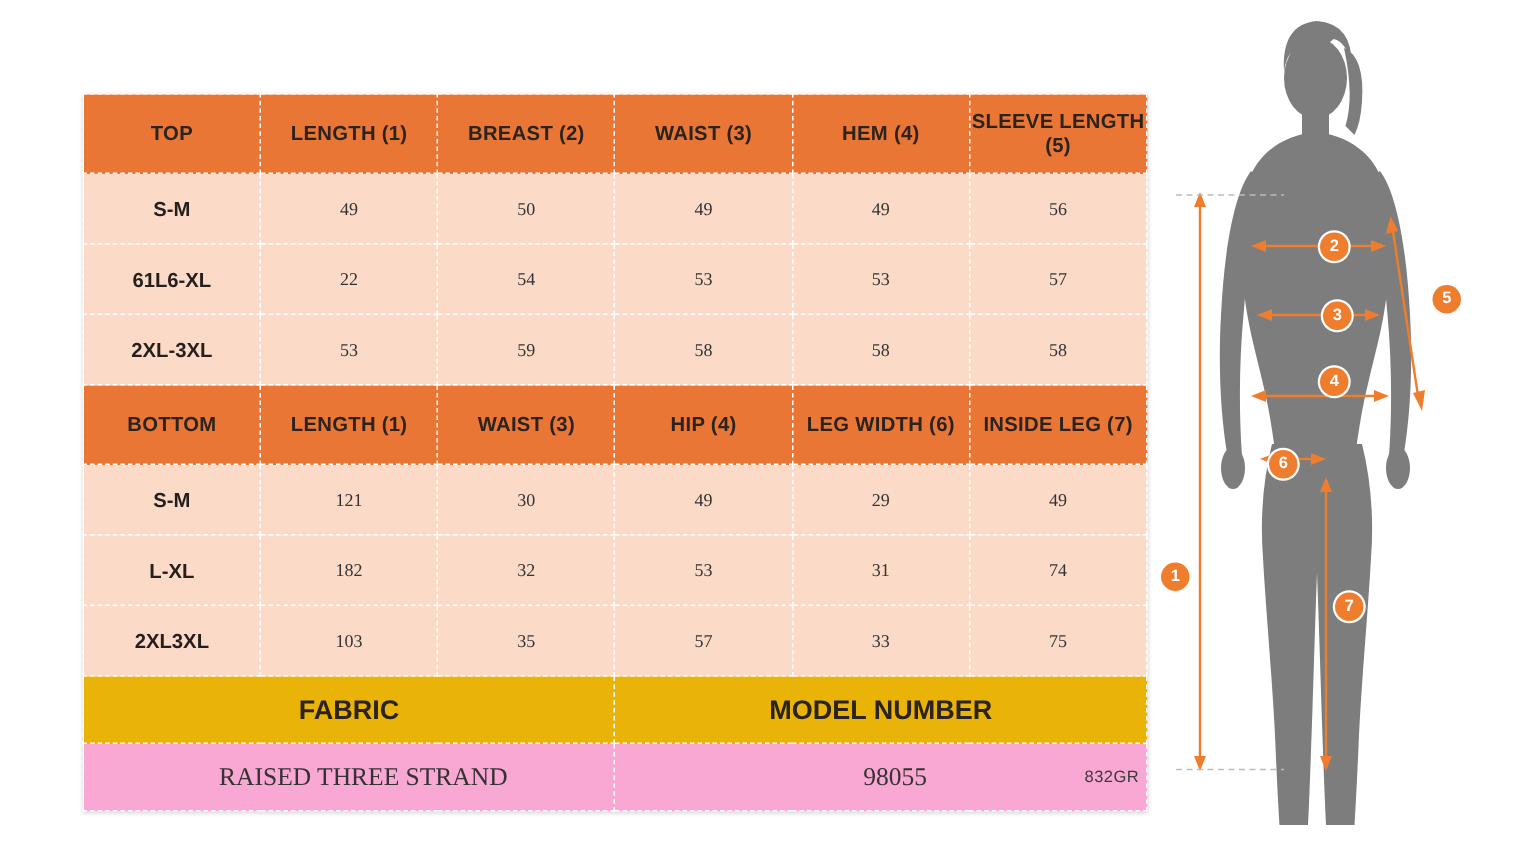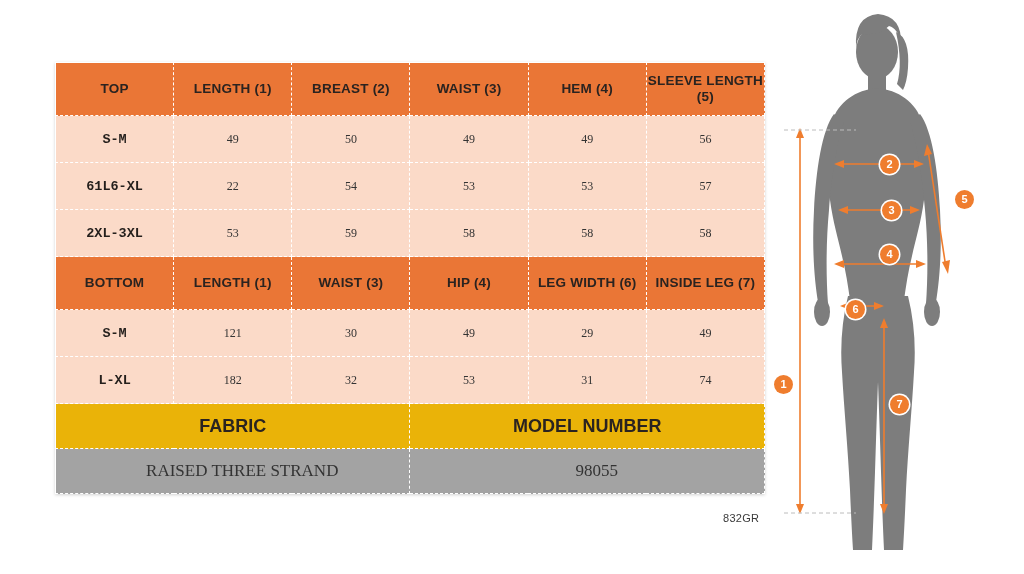--- a/index.html
+++ b/index.html
@@ -44,40 +44,40 @@
     background: #ea7636;
     color: #2a2320;
     font-weight: bold;
     font-family: "Liberation Sans", sans-serif;
     font-size: 13.5px;
     letter-spacing: .2px;
     height: 52px;
     line-height: 1.15;
   }
   #size-table td.rowlabel {
-    font-family: Liberation Mono, monospace;
+    font-family: Liberation Sans, sans-serif;
     font-weight: bold;
     font-size: 13.5px;
     color: #241f1c;
   }
   #size-table td.val {
     font-family: "Liberation Serif", serif;
     font-size: 12px;
     color: #333333;
   }
   #size-table tr.footer-head td {
     background: #eab308;
     color: #2a2320;
     font-weight: bold;
     font-family: "Liberation Sans", sans-serif;
     font-size: 18px;
     height: 44px;
   }
   #size-table tr.footer-val td {
-    background: #a3a3a3;
+    background: #f9a8d4;
     font-size: 17px;
     color: #333;
     height: 44px;
     padding-left: 19px;
   }
 
   
   #code-label {
     position: absolute;
     left: 723px;
@@ -172,20 +172,28 @@
         <td class="val">29</td>
         <td class="val">49</td>
       </tr>
       <tr>
         <td class="rowlabel">L-XL</td>
         <td class="val">182</td>
         <td class="val">32</td>
         <td class="val">53</td>
         <td class="val">31</td>
         <td class="val">74</td>
+      </tr>
+      <tr>
+        <td class="rowlabel">2XL3XL</td>
+        <td class="val">103</td>
+        <td class="val">35</td>
+        <td class="val">57</td>
+        <td class="val">33</td>
+        <td class="val">75</td>
       </tr>
 
       <tr class="footer-head">
         <td colspan="3">FABRIC</td>
         <td colspan="3">MODEL NUMBER</td>
       </tr>
       <tr class="footer-val">
         <td colspan="3">RAISED THREE STRAND</td>
         <td colspan="3">98055</td>
       </tr>

